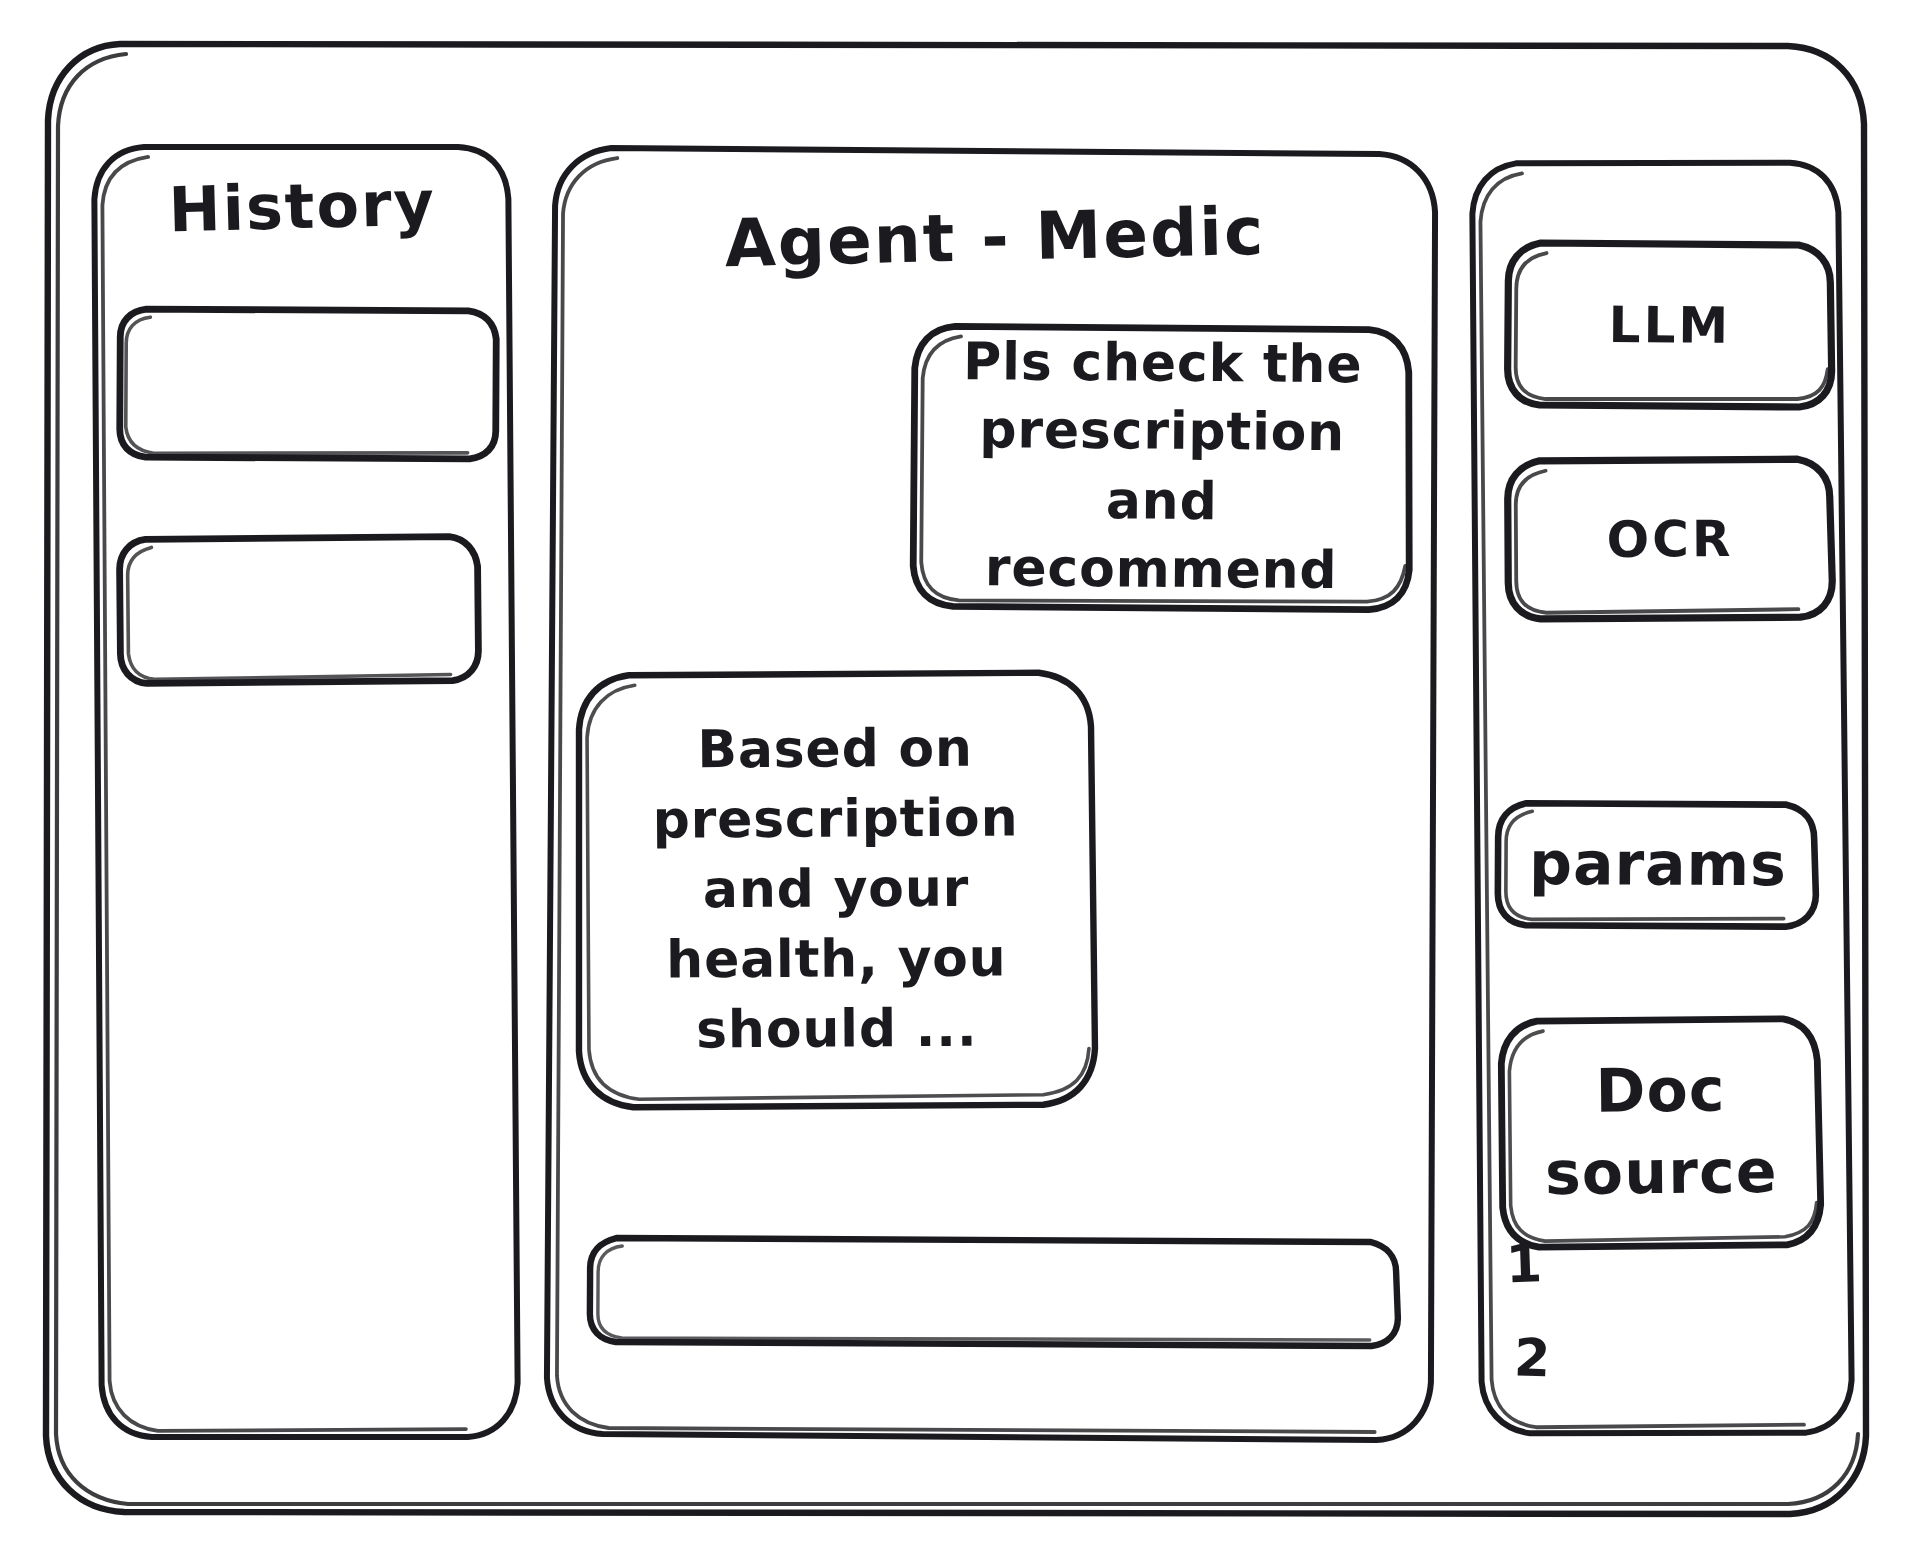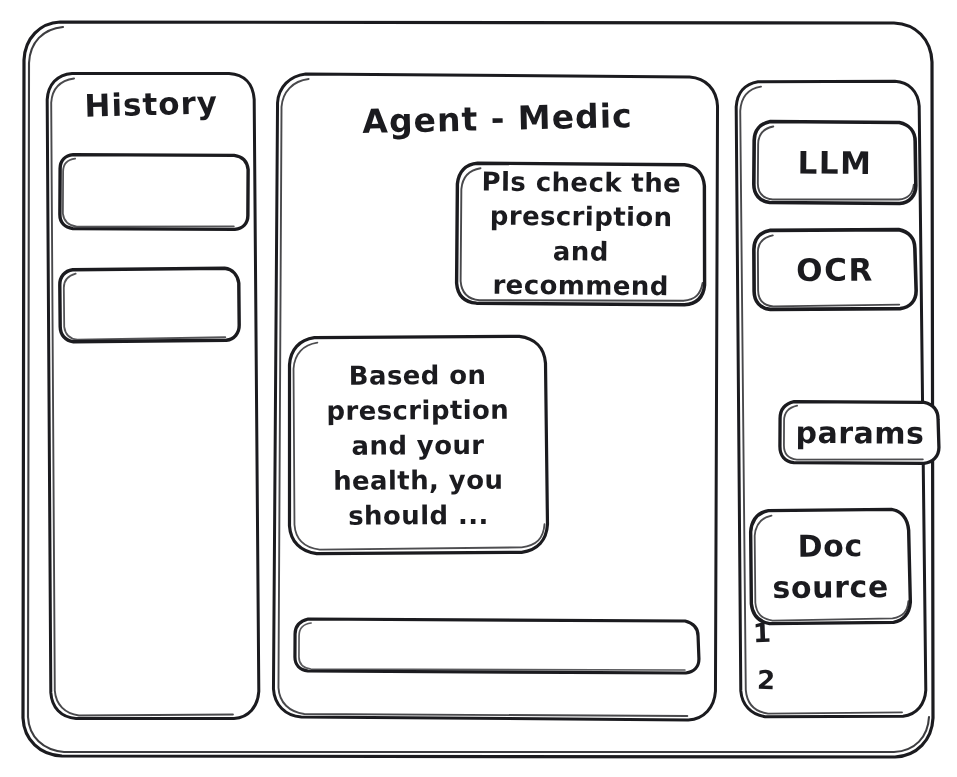--- a/index.html
+++ b/index.html
@@ -65,21 +65,21 @@
     transform: translateY(-50%);
     font-size: 25px;
     font-weight: 600;
     text-align: center;
   }
   .chip-text {
     position: absolute;
     left: 0; right: 0;
     top: 50%;
     transform: translateY(-50%);
-    font-size: 31px;
+    font-size: 25px;
     font-weight: 700;
     letter-spacing: 1.5px;
     text-align: center;
   }
   .doc-text {
     position: absolute;
     left: 6%; right: 6%;
     top: 50%;
     transform: translateY(-50%);
     font-size: 30px;
@@ -209,21 +209,21 @@
   <div class="sketch rot-a" style="left:750px; top:227px; width:170px; height:86px;">
     <svg viewBox="0 0 170 86" preserveAspectRatio="none">
       <path d="M20,3 C10,5 4,12 4,22 L4,64 C4,74 10,81 20,82 L150,82 C160,81 166,74 166,64 L165,22 C165,12 159,5 149,3 Z" fill="#ffffff" stroke="#1b1b1f" stroke-width="3.6" stroke-linejoin="round" stroke-linecap="round"></path>
       <path d="M23,8 C13,10 8,16 8,25 L8,63 C8,73 13,78 23,79 L149,78" fill="none" stroke="#1b1b1f" stroke-width="1.9" stroke-linecap="round" opacity="0.8"></path>
     </svg>
     <div class="sketch-body">
       <div class="chip-text hand">OCR</div>
     </div>
   </div>
 
-  <div class="sketch rot-b" style="left:776px; top:399px; width:168px; height:68px;">
+  <div class="sketch rot-b" style="left:745px; top:399px; width:168px; height:68px;">
     <svg viewBox="0 0 168 68" preserveAspectRatio="none">
       <path d="M18,3 C9,5 4,11 4,20 L4,48 C4,57 9,63 18,64 L148,64 C157,63 163,57 163,48 L162,20 C162,11 157,5 148,3 Z" fill="#ffffff" stroke="#1b1b1f" stroke-width="3.3" stroke-linejoin="round" stroke-linecap="round"></path>
       <path d="M21,7 C12,9 8,14 8,22 L8,47 C8,55 12,60 21,61 L147,60" fill="none" stroke="#1b1b1f" stroke-width="1.8" stroke-linecap="round" opacity="0.78"></path>
     </svg>
     <div class="sketch-body">
       <div class="chip-text hand" style="font-size:30px; letter-spacing:0.5px;">params</div>
     </div>
   </div>
 
   <div class="sketch rot-c" style="left:747px; top:507px; width:167px; height:120px;">

